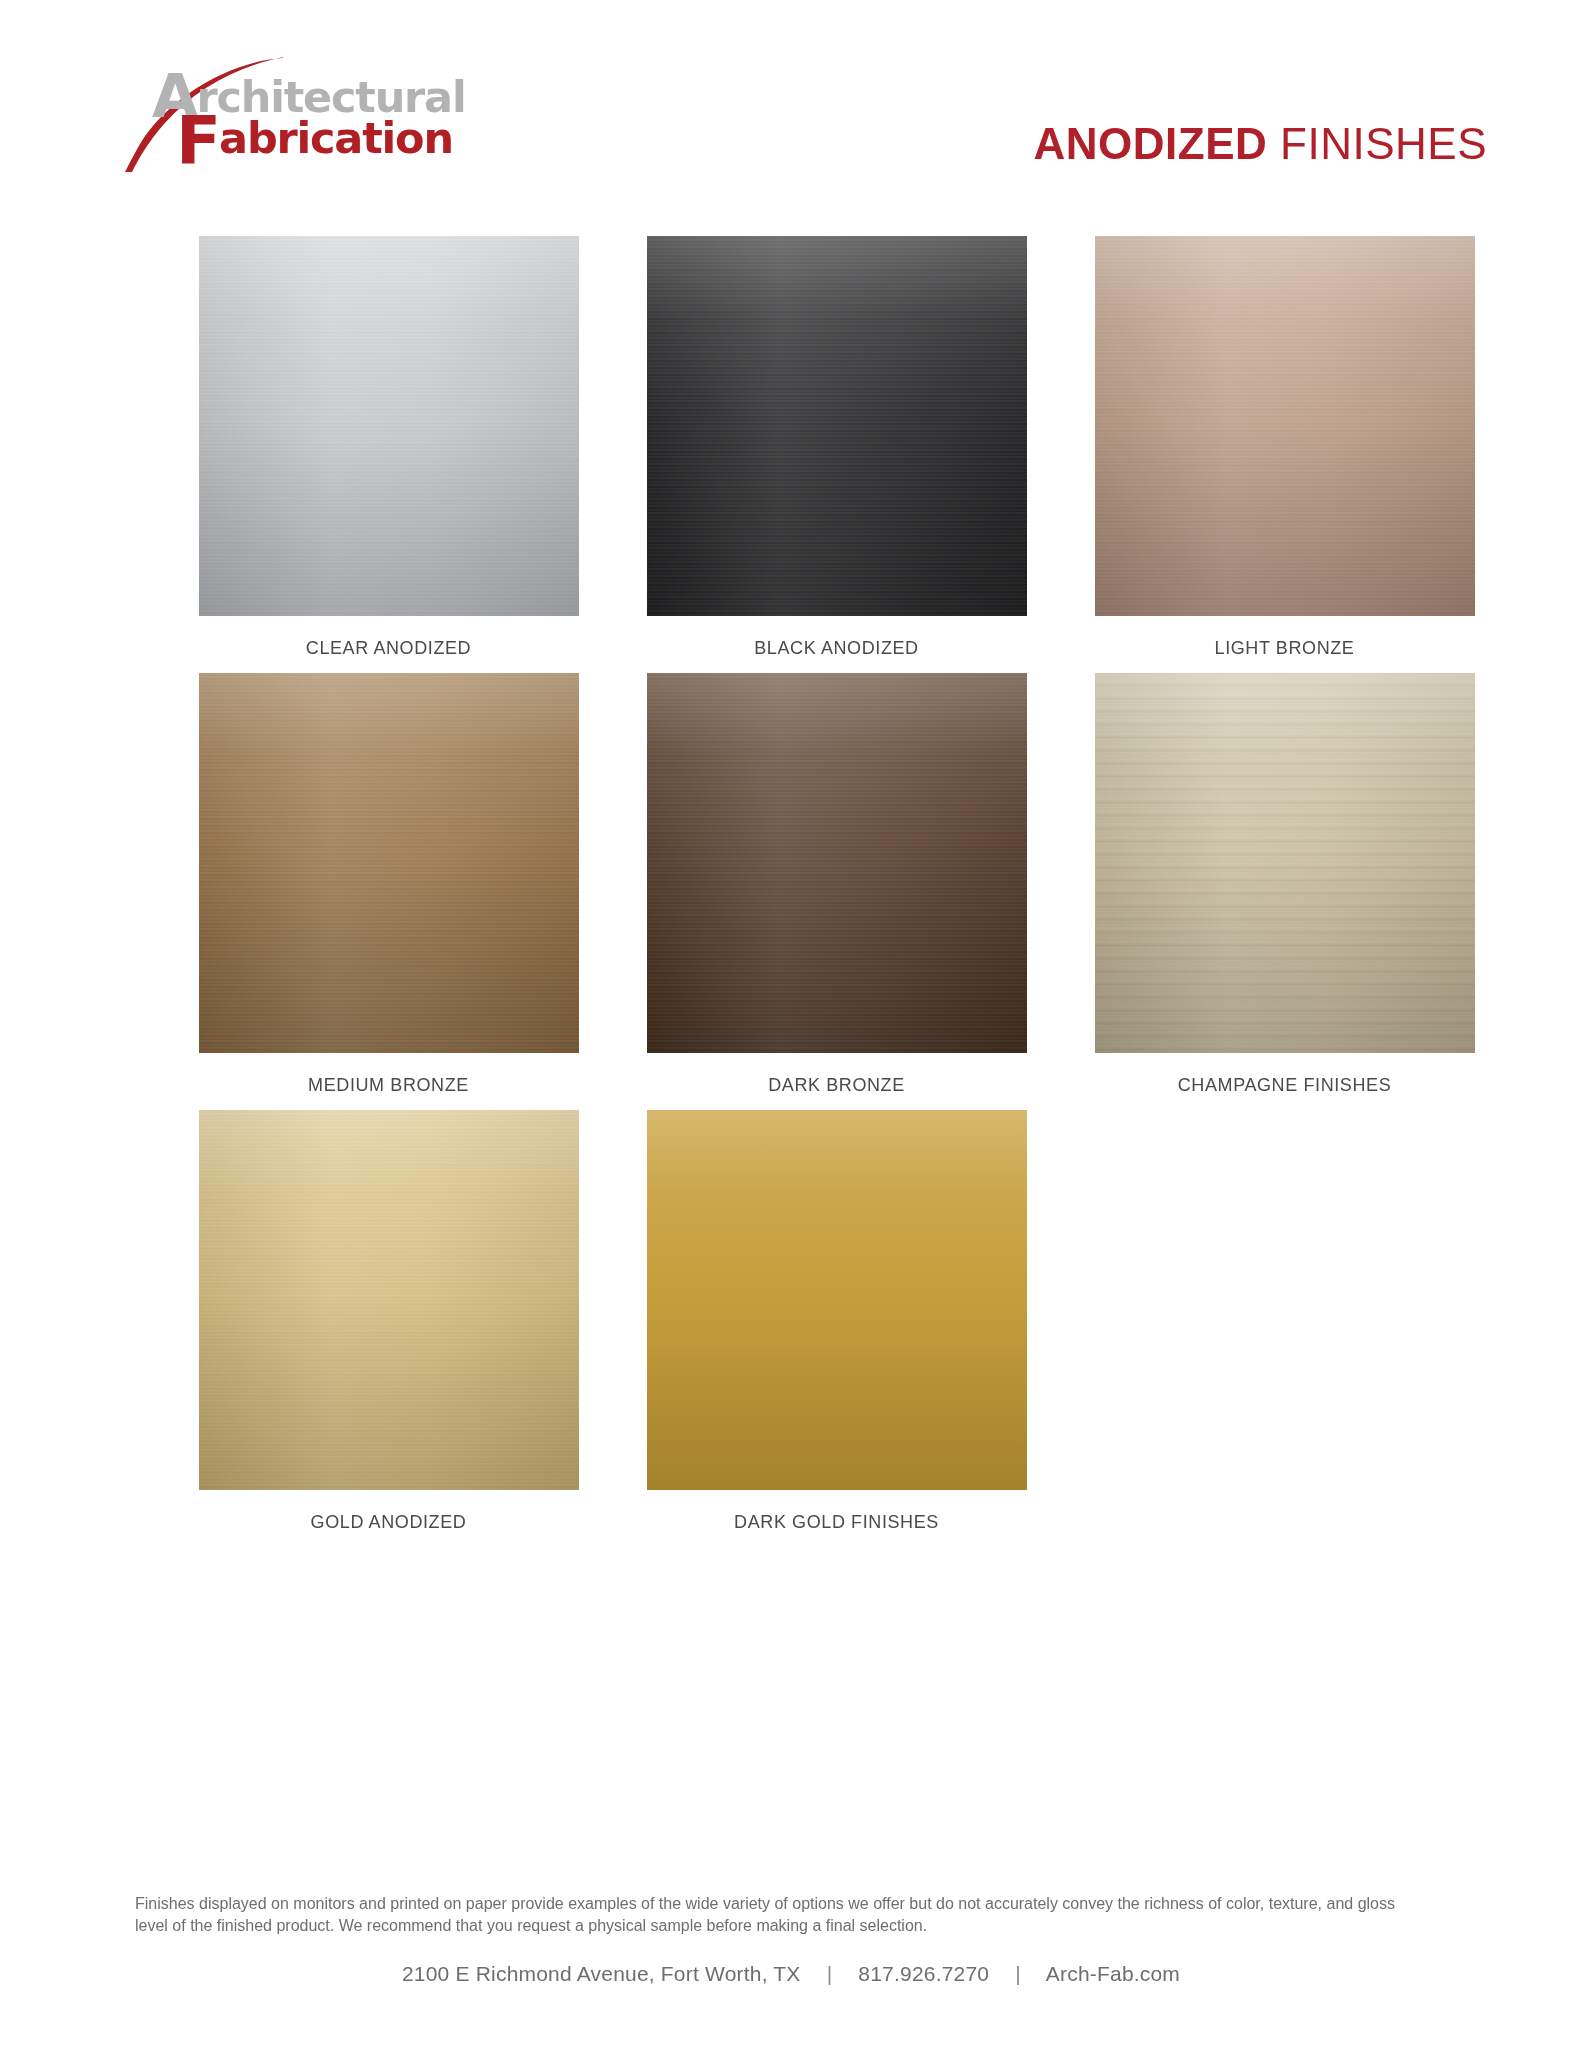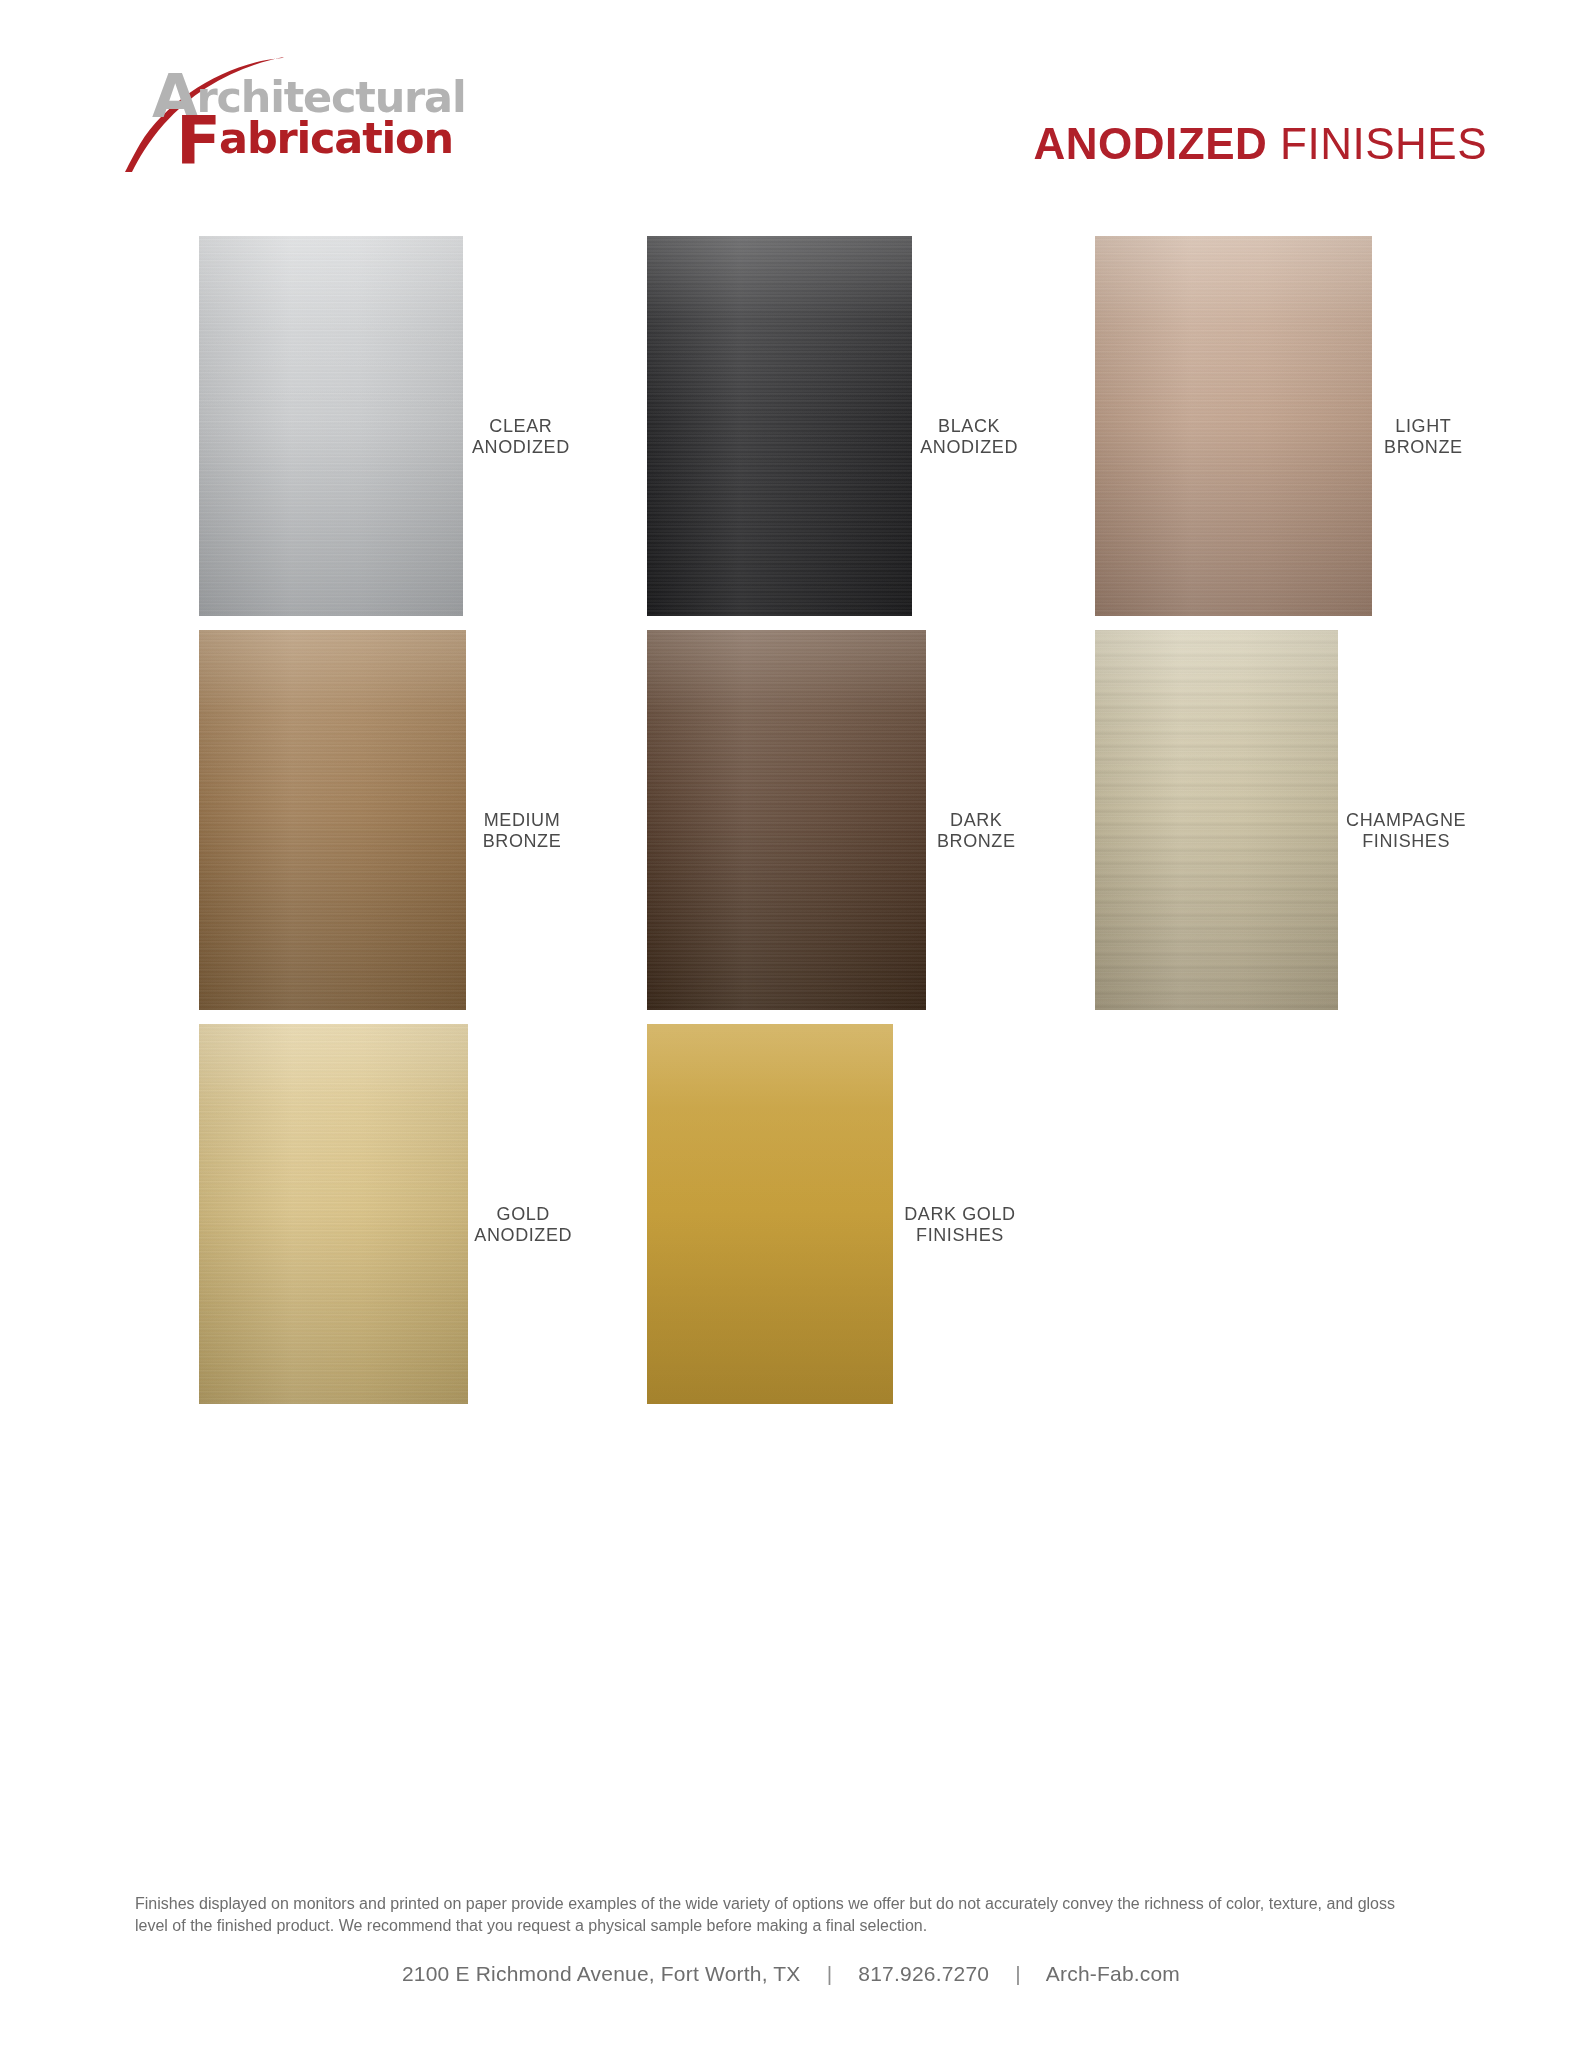--- a/index.html
+++ b/index.html
@@ -102,21 +102,21 @@
     grid-template-columns: repeat(3, 380px);
     column-gap: 68px;
     row-gap: 14px;
     justify-content: start;
     padding-left: 135px;
     box-sizing: content-box;
   }
   .cell {
     width: 380px;
     display: flex;
-    flex-direction: row;
+    flex-direction: column;
     align-items: center;
   }
   .swatch {
     width: 380px;
     height: 380px;
     position: relative;
     overflow: hidden;
   }
   .cell-label {
     font-size: 18px;

